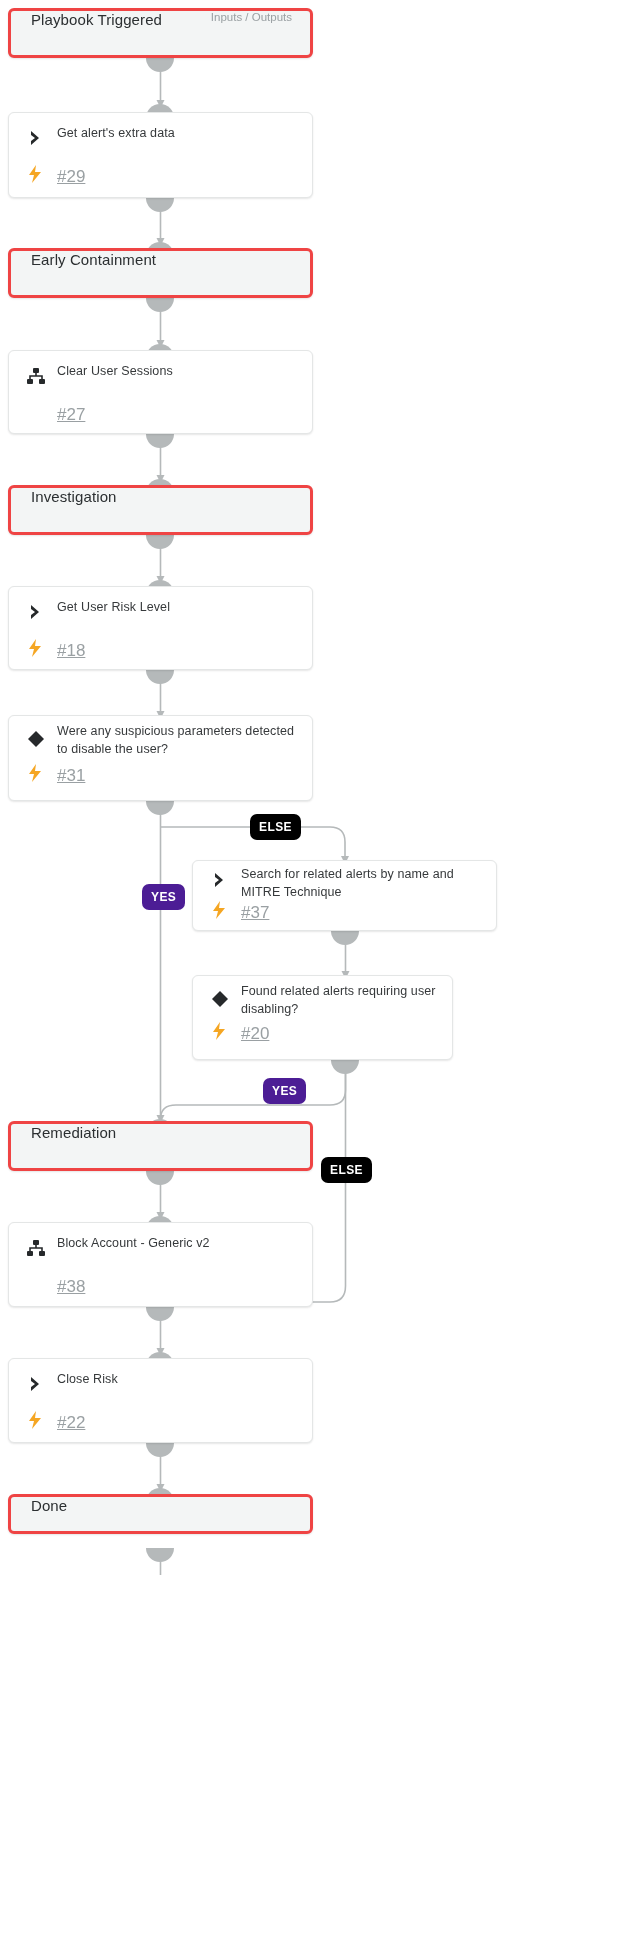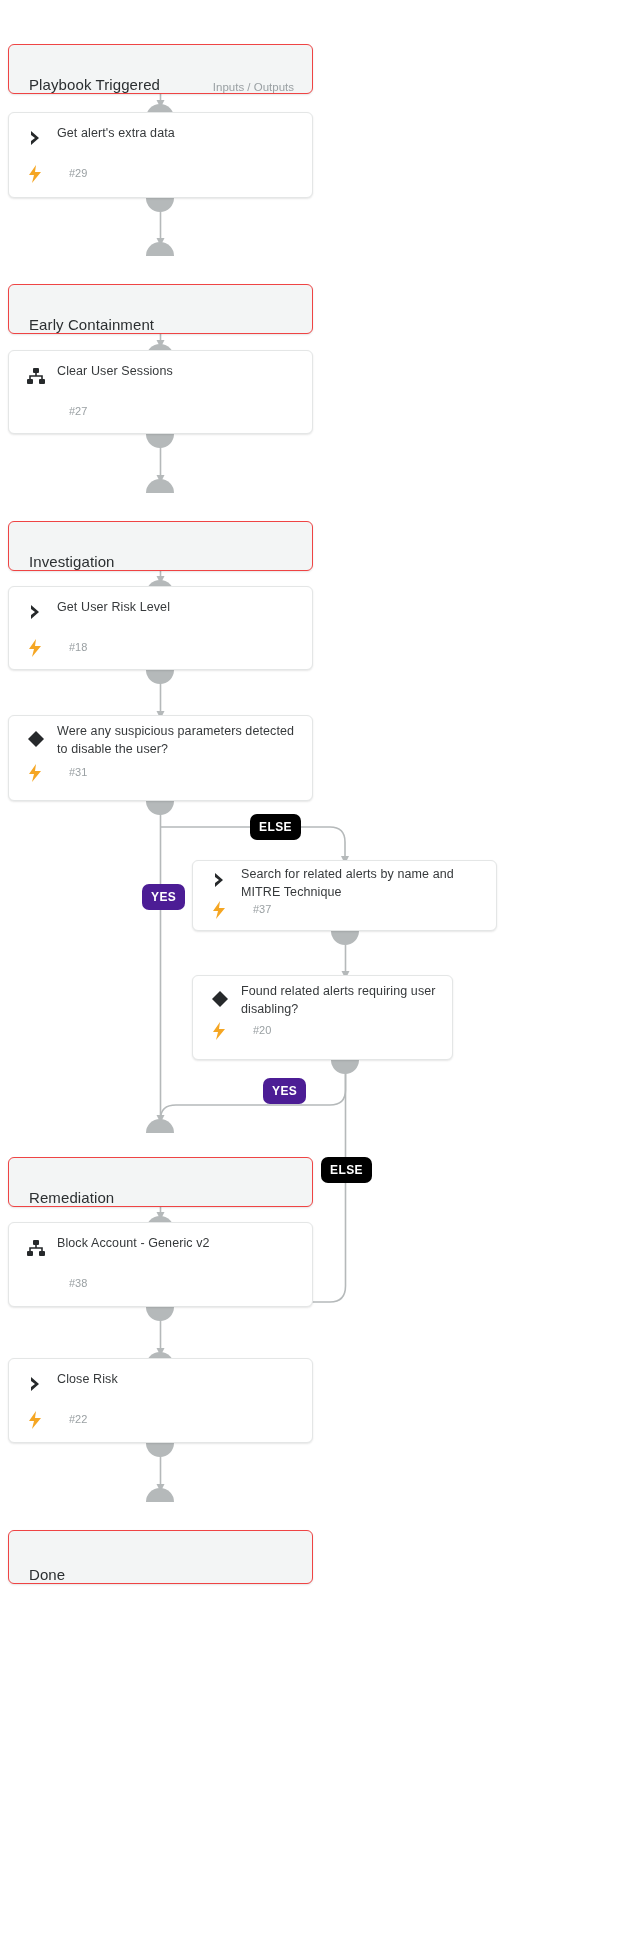--- a/index.html
+++ b/index.html
@@ -19,24 +19,23 @@
   .node{
     position:absolute;
     box-sizing:border-box;
     border-radius:6px;
     background:#ffffff;
     border:1px solid #e4e6e6;
     box-shadow:0 1px 2px rgba(0,0,0,0.10);
   }
   .node.section{
     background:#f3f5f5;
-    border:1px solid #ef4444;
+    border:3px solid #ef4444;
     display:flex;
-    align-items:flex-end;
-    margin-top:36px;
+    align-items:flex-start;
   }
   .section-title{
     font-size:15px;
     color:#2b2f31;
     padding-left:20px;
     letter-spacing:.1px;
   }
   .section-sub{
     margin-left:auto;
     padding-right:18px;
@@ -70,23 +69,24 @@
     height:32px;
   }
   .bolt{
     position:absolute;
     left:16px;top:-2px;
     width:20px;height:22px;
     display:flex;align-items:center;justify-content:center;
   }
   .task-id{
     position:absolute;
-    left:60px;top:2px;
-    font-size:11px;
+    left:48px;top:2px;
+    font-size:17px;
     color:#9aa0a3;
+    text-decoration:underline;
   }
   .task-title.two-line{top:6px;}
 
   
   .badge{
     position:absolute;
     box-sizing:border-box;
     border-radius:7px;
     color:#ffffff;
     font-size:12px;
@@ -352,17 +352,17 @@
     <div class="task-bottom">
       <span class="bolt">
         <svg width="14" height="18" viewBox="0 0 14 18">
             <path d="M8 0 L1 10 L6 10 L4 18 L13 7 L7 7 Z" fill="#f5a623"></path>
           </svg>
       </span>
       <span class="task-id">#22</span>
     </div>
   </div>
 
-  <div class="node section" style="left:8px;top:1494px;width:305px;height:54px;">
+  <div class="node section" style="left:8px;top:1494px;width:305px;height:40px;">
     <span class="section-title">Done</span>
   </div>
 
 </div>
 
 </body></html>

